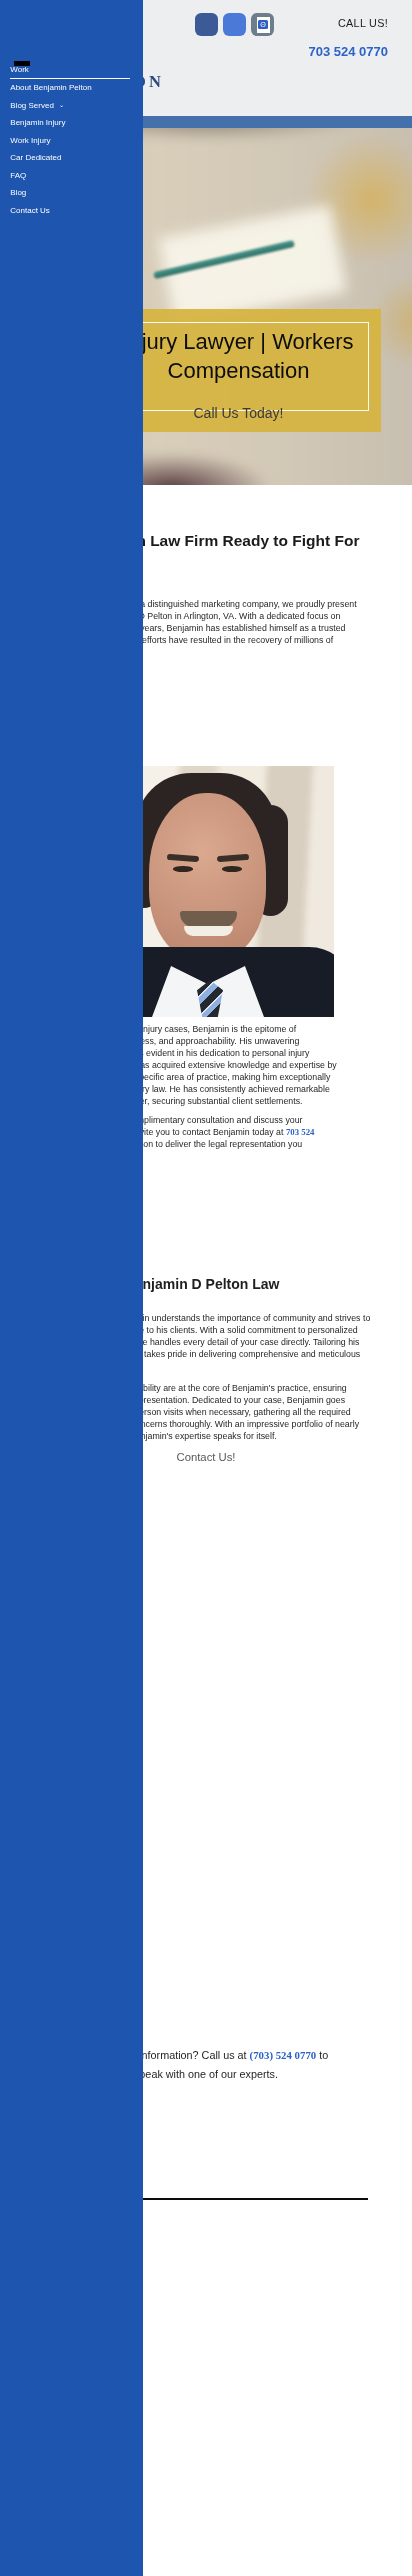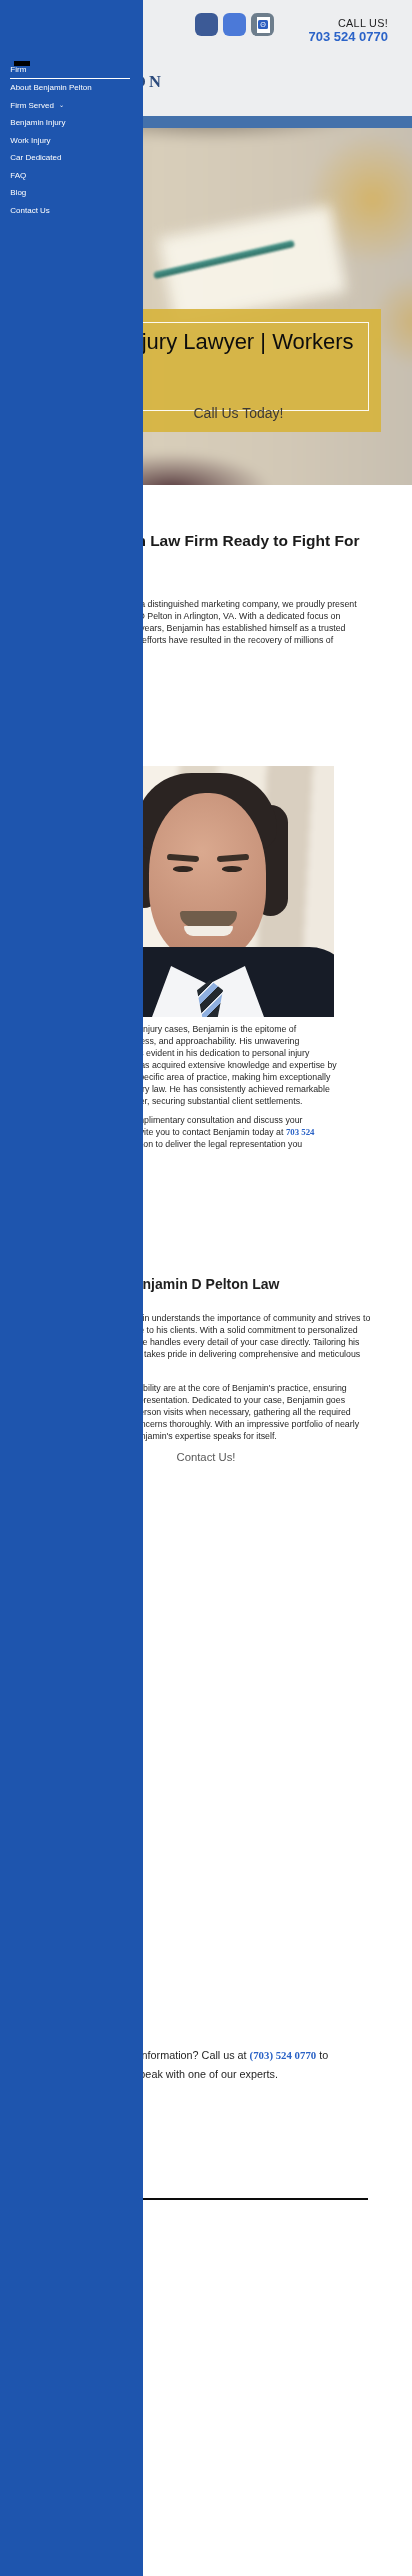--- a/index.html
+++ b/index.html
@@ -14,21 +14,21 @@
   .header .social-row{left:195px;top:13px;}
   .sq{width:23px;height:23px;border-radius:6.2px;position:relative;}
   .sq.fb{background:#3c5a96;}
   .sq.tw{background:#4b79d8;}
   .sq.rv{background:#6d7d8c;}
   .rv-card{position:absolute;left:5.2px;top:3.6px;width:13px;height:16px;background:#ffffff;}
   .rv-glyph{position:absolute;left:1.5px;top:3.1px;width:9.8px;height:9.8px;background:#2e5fc0;
             border-radius:1.5px;color:#fff;font-size:7.2px;line-height:9.8px;text-align:center;}
   .callus{position:absolute;right:24px;top:17px;text-align:right;}
   .callus-label{font-size:10.8px;color:#1d1d1f;letter-spacing:0.3px;}
-  .callus-phone{margin-top:0;font-size:13px;font-weight:700;color:#2b63c8;}
+  .callus-phone{margin-top:15px;font-size:13px;font-weight:700;color:#2b63c8;}
   
   .navbar{position:absolute;left:0;top:116px;width:412px;height:12px;background:#4471ab;}
   
   .hero{position:absolute;left:0;top:128px;width:412px;height:357px;overflow:hidden;background:#cfc5b4;}
   .hero-blur{position:absolute;inset:-13px;filter:blur(4.6px);
     background:
       radial-gradient(ellipse 216px 36px at 50% 0%,rgba(56,46,38,.55),rgba(56,46,38,0) 75%),
       radial-gradient(ellipse 155px 88px at 8% 22%,rgba(96,74,56,.85),rgba(96,74,56,0) 72%),
       radial-gradient(circle 88px at 88% 22%,rgba(213,177,93,.85),rgba(213,177,93,0) 75%),
       radial-gradient(circle 62px at 98% 54%,rgba(207,175,104,.8),rgba(207,175,104,0) 75%),
@@ -122,20 +122,21 @@
   <div class="navbar"></div>
 
   <div class="hero">
     <div class="hero-blur"></div>
     <div class="notebook"></div>
     <div class="pen"></div>
     <div class="hero-box">
       <div class="hero-border"></div>
       <div class="hero-title">
           <div class="tl">Injury Lawyer | Workers</div>
+          <div class="tl">Compensation</div>
         </div>
       <div class="hero-cta">Call Us Today!</div>
     </div>
   </div>
 
   <div class="h-center" style="top:531px;">
       <div class="tl">An Arlington Law Firm Ready to Fight For</div>
     </div>
 
   <div class="para" style="top:598px;">
@@ -200,23 +201,23 @@
   <div class="cta-block" style="top:2046px;">
       <div class="tl"><span>Want more information? Call us at </span><span class="seg-link">(703) 524 0770</span><span> to</span></div>
       <div class="tl">speak with one of our experts.</div>
     </div>
 
   <div class="rule"></div>
 
   <div class="sidebar">
     <div class="cursor-block"></div>
     <div class="menu">
-        <div class="menu-item active"><span>Firm</span></div>
+        <div class="menu-item active"><span>Work</span></div>
         <div class="menu-item"><span>About Benjamin Pelton</span></div>
-        <div class="menu-item"><span>Firm Served</span><span class="chev">⌄</span></div>
+        <div class="menu-item"><span>Blog Served</span><span class="chev">⌄</span></div>
         <div class="menu-item"><span>Benjamin Injury</span></div>
         <div class="menu-item"><span>Work Injury</span></div>
         <div class="menu-item"><span>Car Dedicated</span></div>
         <div class="menu-item"><span>FAQ</span></div>
         <div class="menu-item"><span>Blog</span></div>
         <div class="menu-item"><span>Contact Us</span></div>
       </div>
   </div>
 
 </div>

